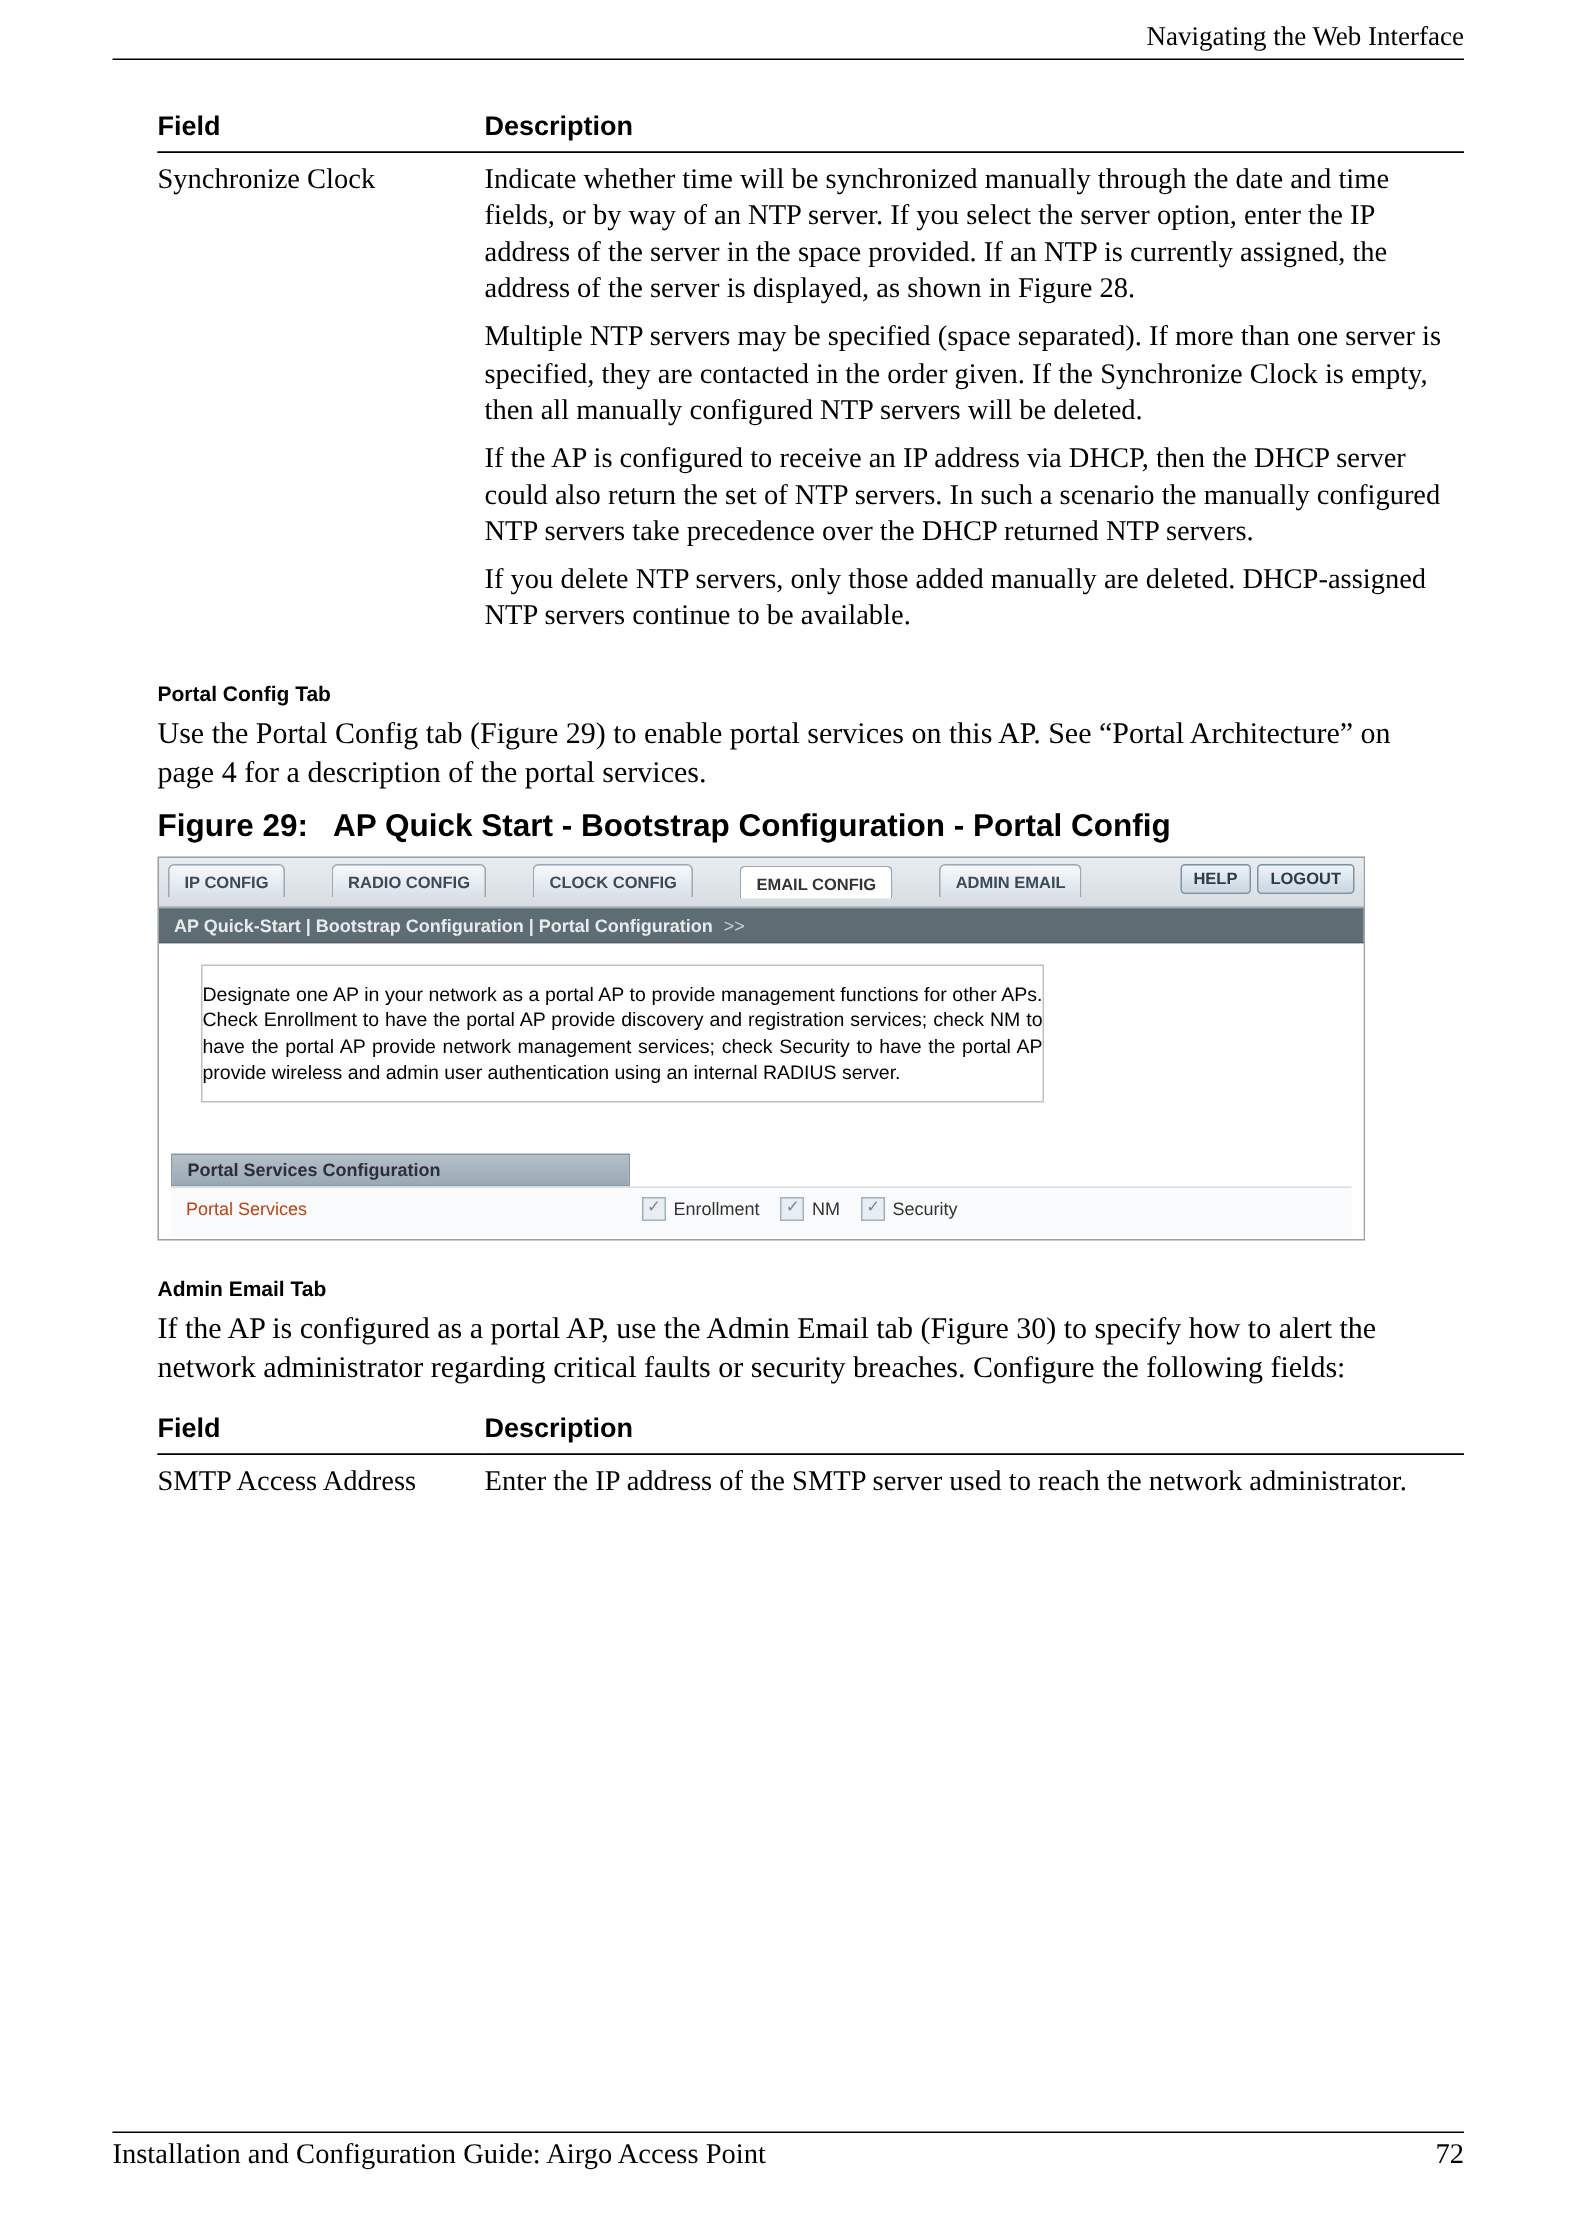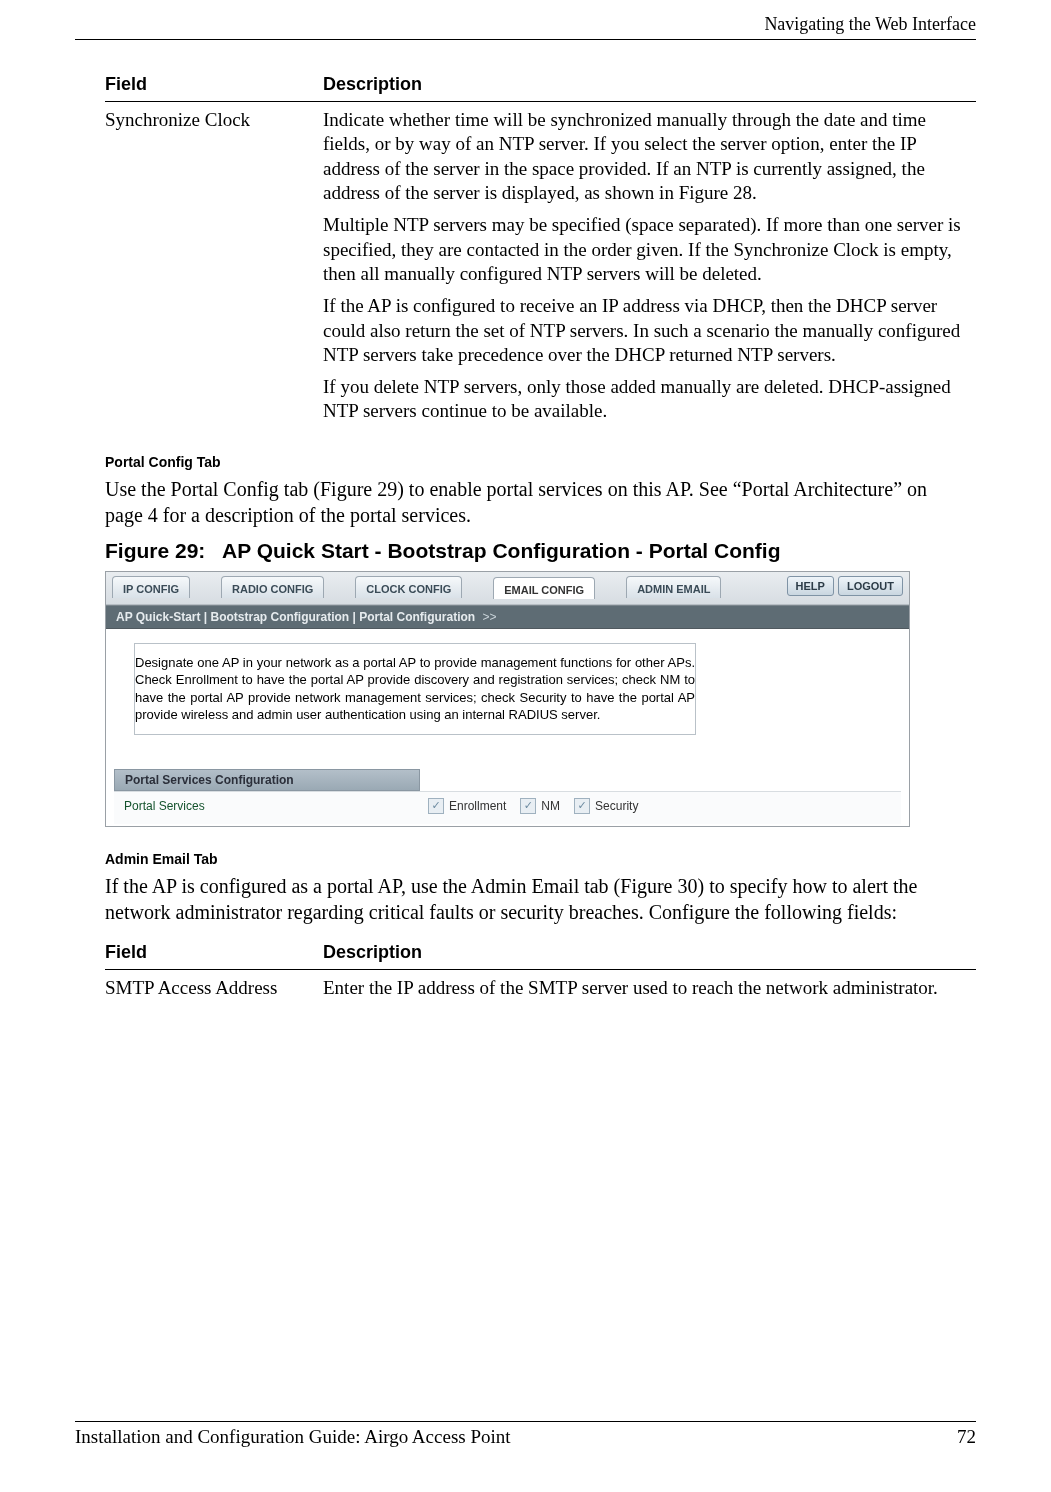--- a/index.html
+++ b/index.html
@@ -168,21 +168,21 @@
   .svc-row {
     display:flex;
     align-items:center;
     padding: 6px 10px 10px 10px;
     font-size: 12px;
     color: #333;
     border-top: 1px solid #d8dde1;
     background:#fafbfc;
     gap: 14px;
   }
-  .svc-row .label { width: 290px; color:#14532d; }
+  .svc-row .label { width: 290px; color:#c2410c; }
   .chk {
     display:inline-flex; align-items:center; gap:5px;
   }
   .chk .box {
     width:14px; height:14px;
     border:1px solid #9fb1bf;
     background:#e8eef3;
     display:inline-flex; align-items:center; justify-content:center;
     font-size:11px; color:#6c8aa0; line-height:1;
   }

